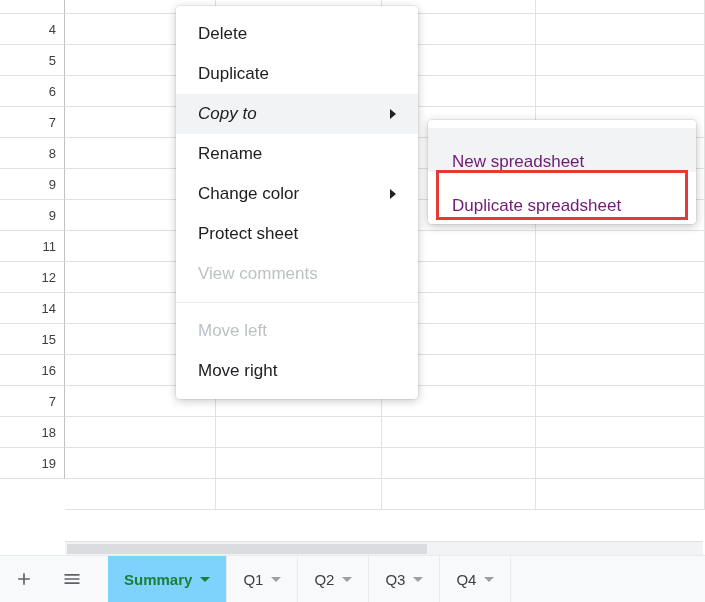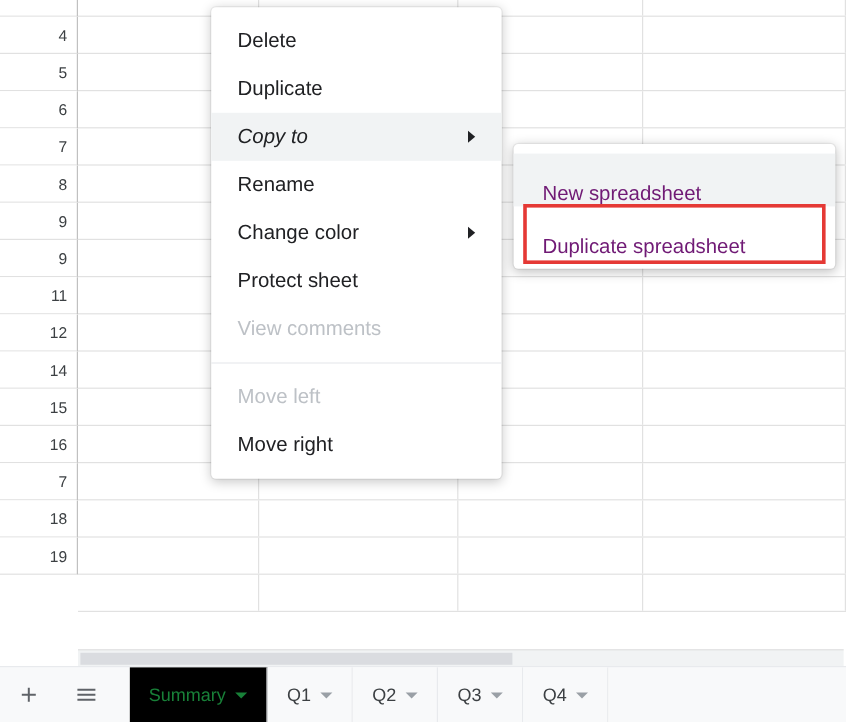--- a/index.html
+++ b/index.html
@@ -42,21 +42,21 @@
     width: 48px; display: flex; align-items: center; justify-content: center;
     color: #5f6368; font-size: 22px; cursor: pointer;
   }
   .tab-btn svg { fill: #5f6368; }
   .sheet-tabs { display: flex; align-items: stretch; margin-left: 12px; overflow: hidden; }
   .sheet-tab {
     display: flex; align-items: center; gap: 8px; padding: 0 16px;
     border-right: 1px solid #e8eaed; color: #3c4043; font-size: 15px; cursor: pointer;
     background: #f8f9fa; white-space: nowrap;
   }
-  .sheet-tab.active { background: #000000; color: #188038; font-weight: 400; }
+  .sheet-tab.active { background: #7dd3fc; color: #188038; font-weight: 700; }
   .tab-caret { width: 0; height: 0; border-left: 5px solid transparent; border-right: 5px solid transparent; border-top: 5px solid #9aa0a6; }
   .sheet-tab.active .tab-caret { border-top-color: #188038; }
 
   .context-menu {
     position: absolute; left: 176px; top: 6px; width: 242px;
     background: #fff; border-radius: 4px; box-shadow: 0 2px 10px rgba(0,0,0,.22), 0 0 0 1px rgba(0,0,0,.05);
     padding: 8px 0;
   }
   .menu-item {
     display: flex; align-items: center; justify-content: space-between;

